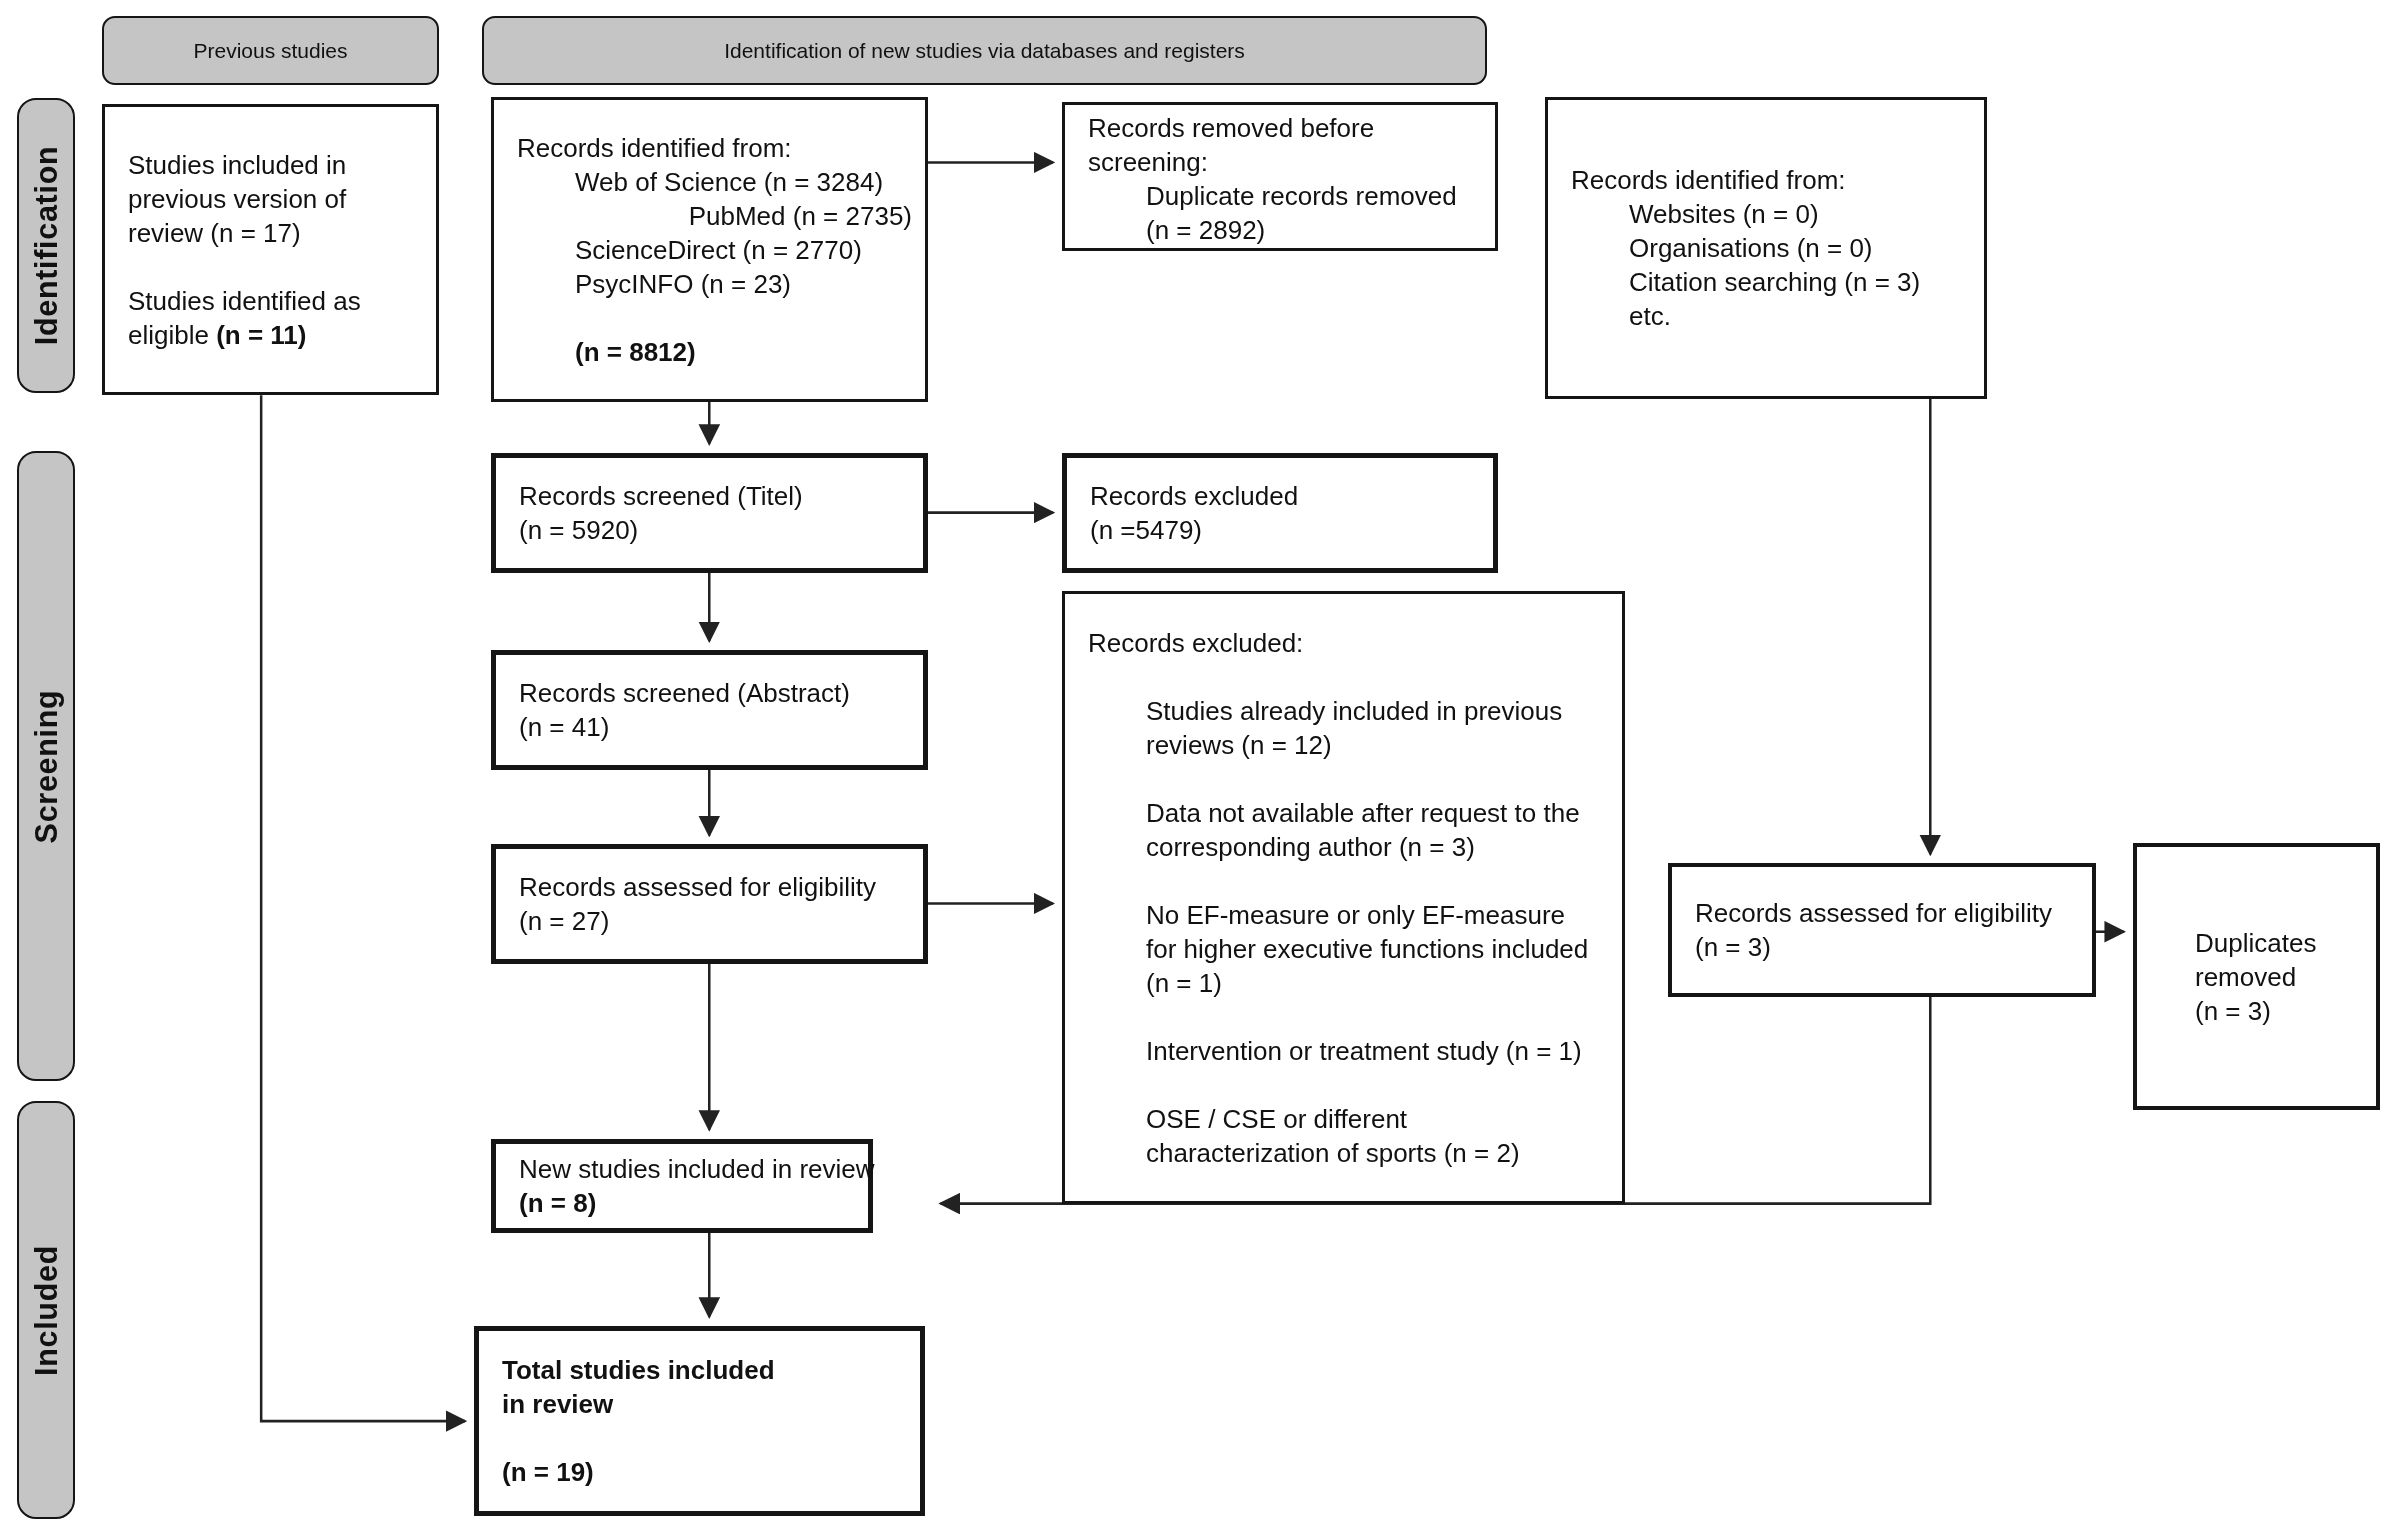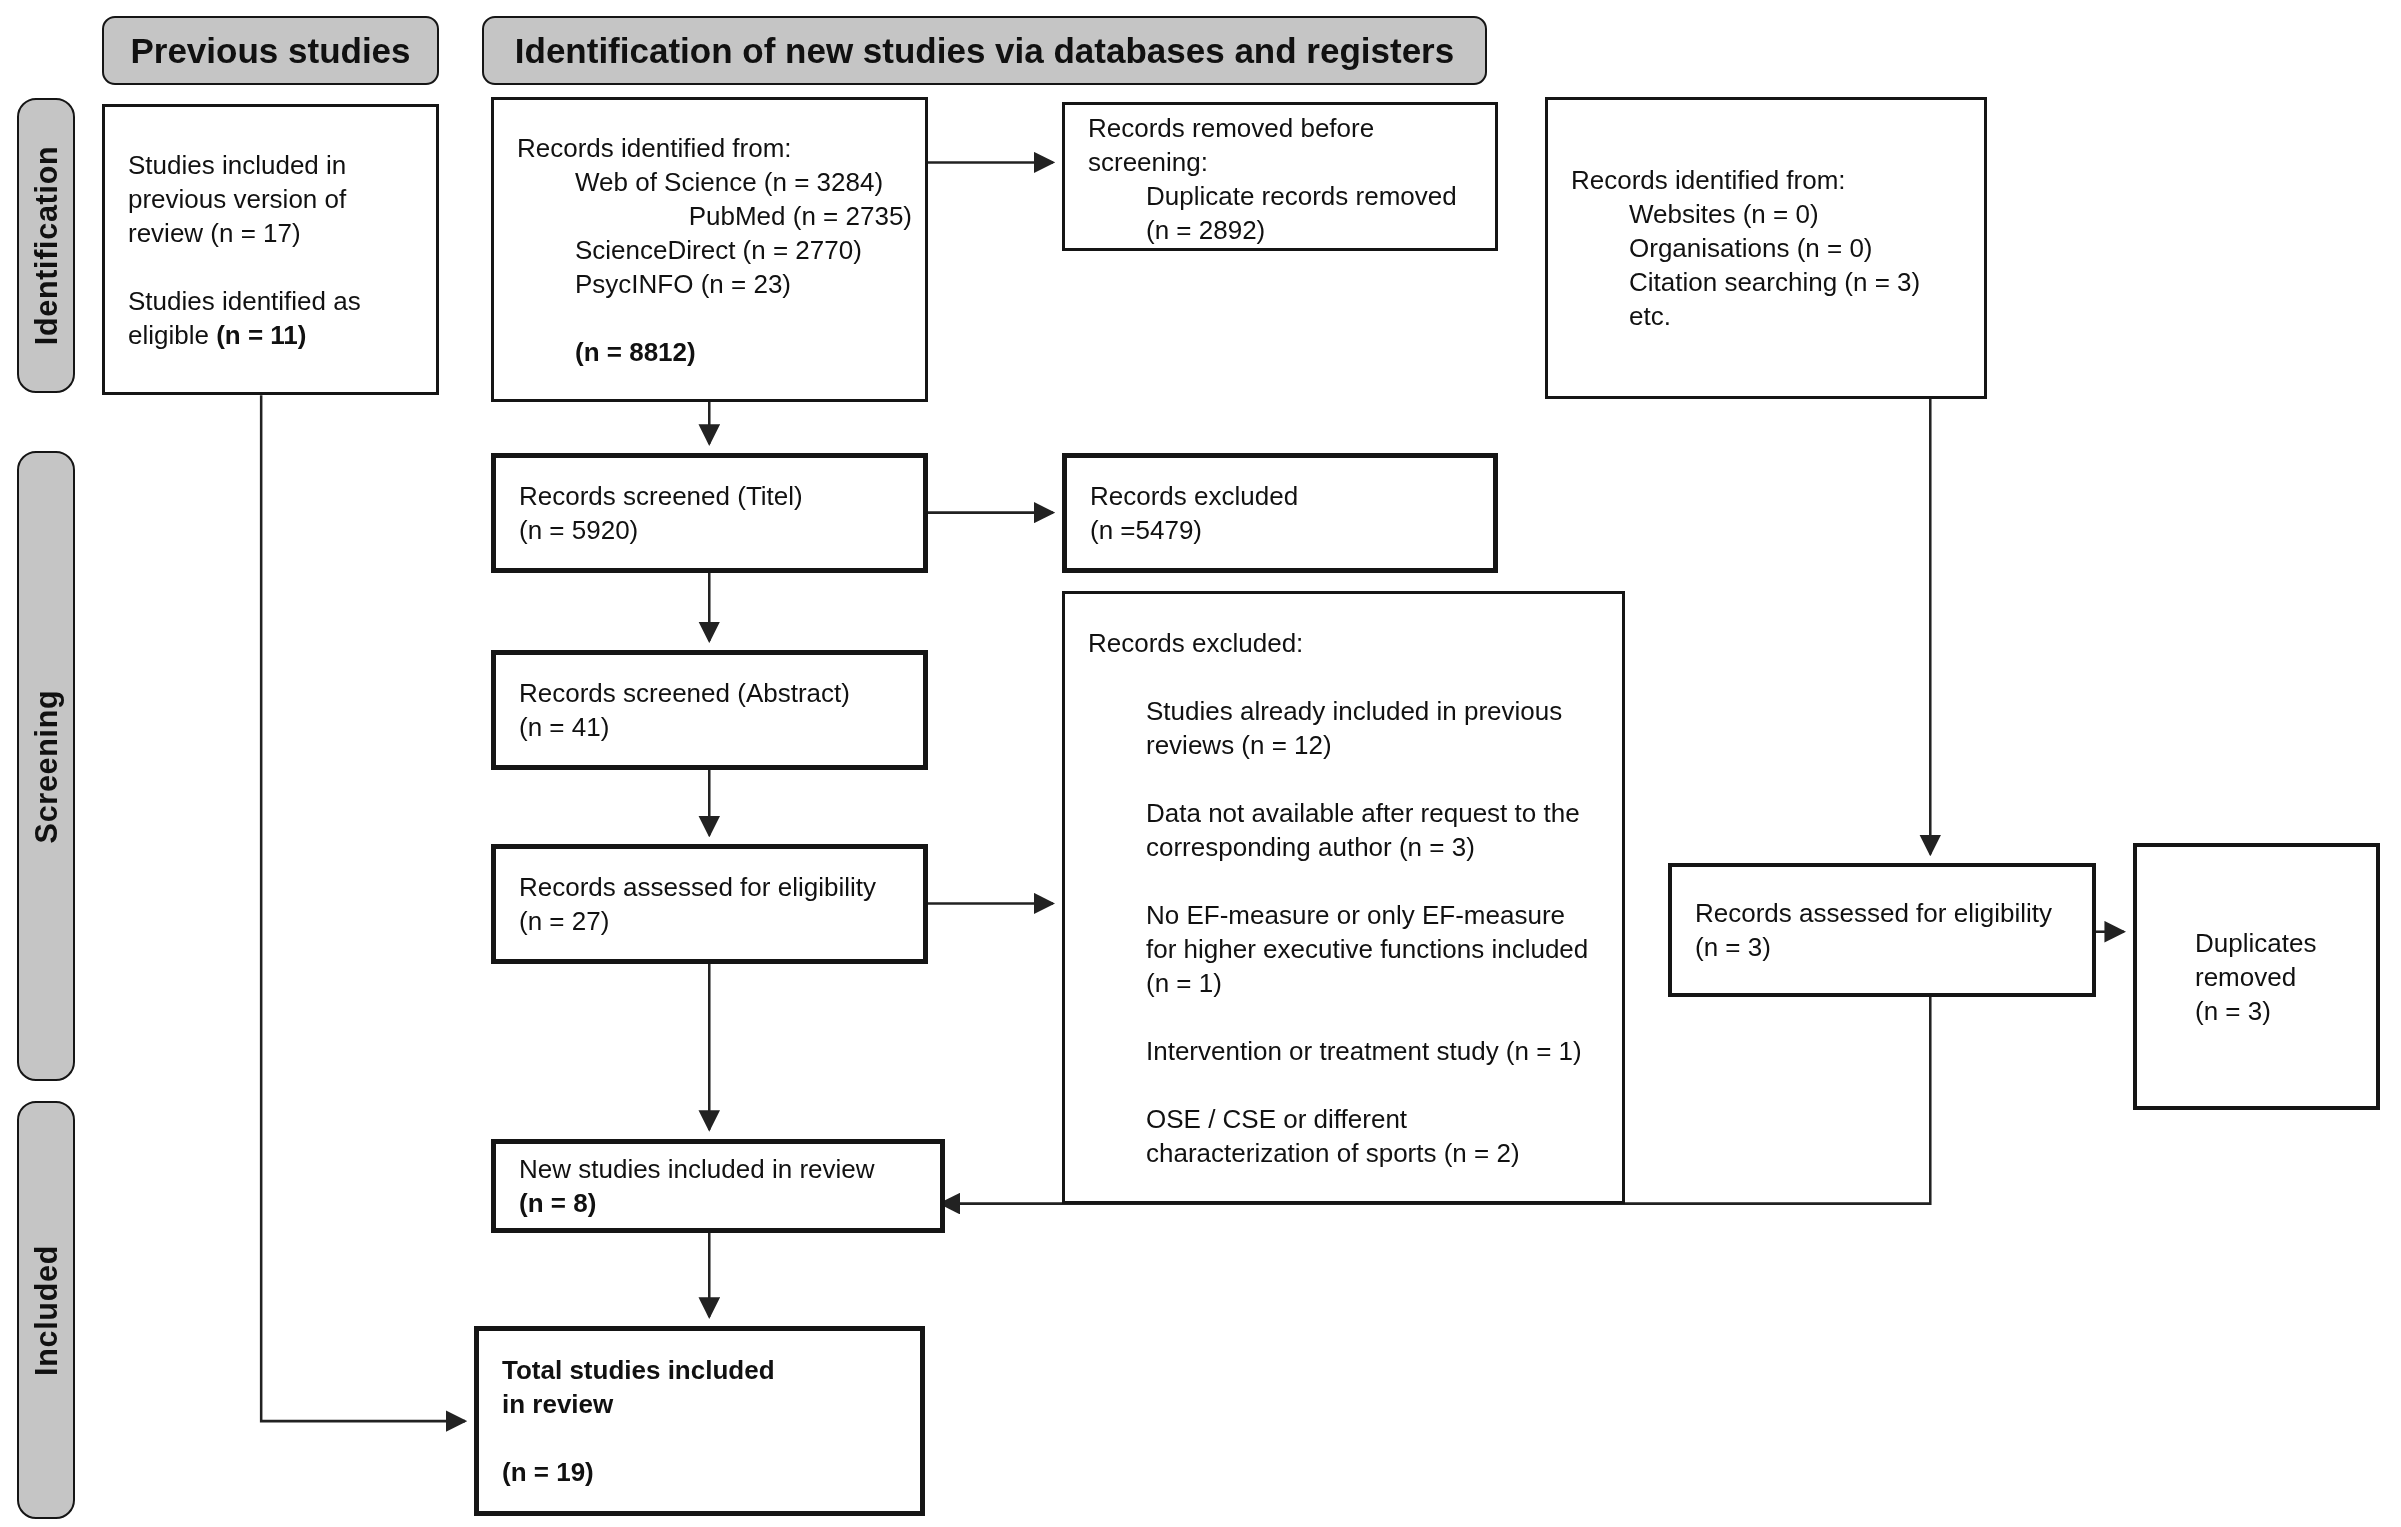--- a/index.html
+++ b/index.html
@@ -43,22 +43,22 @@
   }
   .colhead {
     position: absolute;
     background: #c5c5c5;
     border: 2.9px solid #151515;
     border-radius: 13px;
     box-sizing: border-box;
     display: flex;
     align-items: center;
     justify-content: center;
-    font-weight: bold;
-    font-size: 35px;
+    font-weight: normal;
+    font-size: 21px;
     text-align: center;
     color: #111111;
   }
   .box {
     position: absolute;
     background: #ffffff;
     border: 3.6px solid #151515;
     box-sizing: border-box;
     display: flex;
     flex-direction: column;
@@ -186,21 +186,21 @@
       </div>
   </div>
 
   <div class="box thick" style="left:491px; top:844px; width:437px; height:120px;">
     <div>
         <div class="line"><span>Records assessed for eligibility</span></div>
         <div class="line"><span>(n = 27)</span></div>
       </div>
   </div>
 
-  <div class="box thick" style="left:491px; top:1139px; width:454px; height:94px;">
+  <div class="box thick" style="left:491px; top:1139px; width:382px; height:94px;">
     <div>
         <div class="line"><span>New studies included in review</span></div>
         <div class="line"><span class="b">(n = 8)</span></div>
       </div>
   </div>
 
   <div class="box thick" style="left:474px; top:1326px; width:451px; height:190px;">
     <div>
         <div class="line"><span class="b">Total studies included</span></div>
         <div class="line"><span class="b">in review</span></div>

